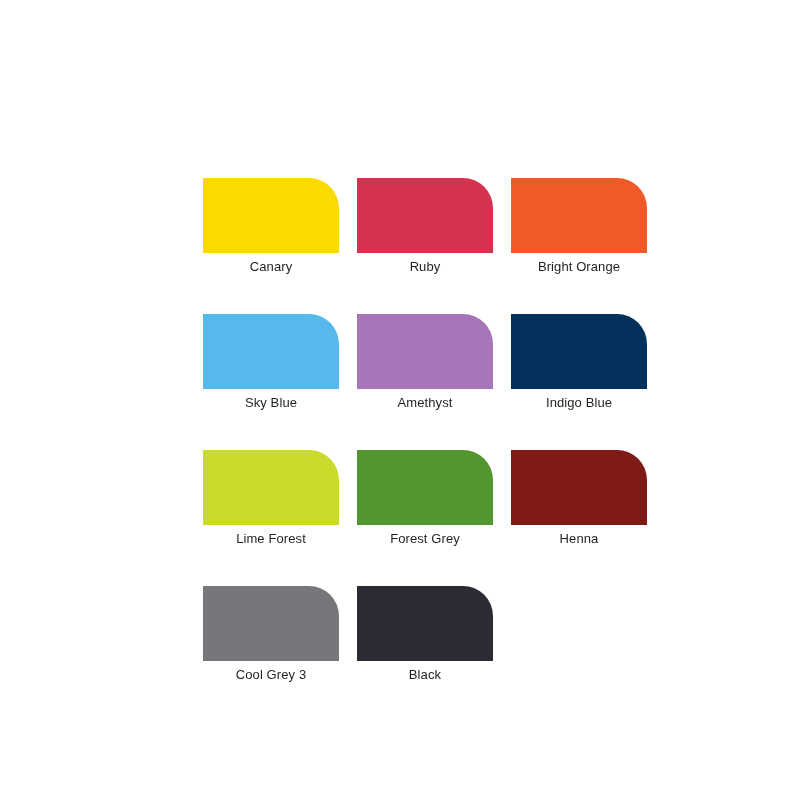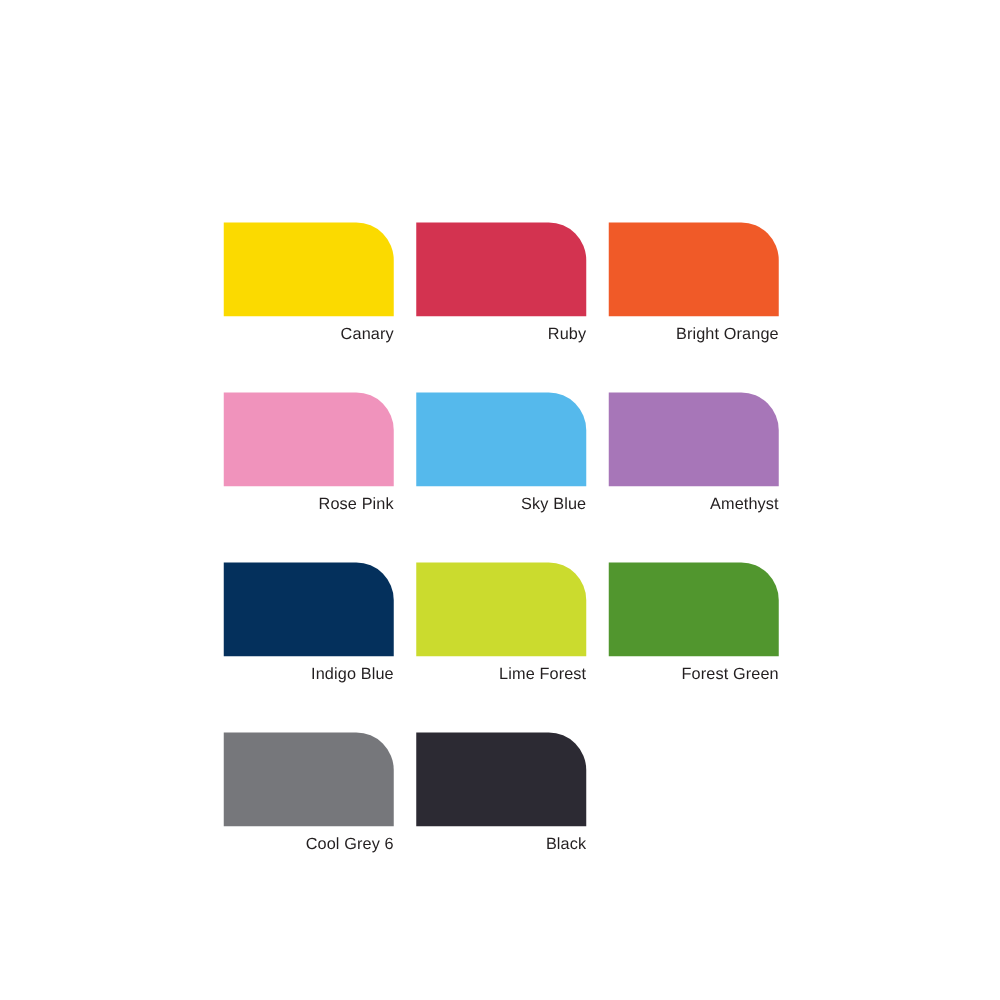--- a/index.html
+++ b/index.html
@@ -31,21 +31,22 @@
     display: grid;
     grid-template-columns: repeat(3, 136px);
     column-gap: 18px;
     row-gap: 40px;
   }
 
   .swatch-cell {
     width: 136px;
     display: flex;
     flex-direction: column;
-    align-items: flex-end;
+    align-items: center;
+    margin-left: 24px;
   }
 
   .swatch-chip {
     width: 136px;
     height: 75px;
     border-radius: 0 30px 0 0;
     background: #cccccc;
   }
 
   .swatch-label {
@@ -70,45 +71,45 @@
       </div>
       <div class="swatch-cell">
         <div class="swatch-chip" style="background: rgb(211, 51, 80);"></div>
         <div class="swatch-label">Ruby</div>
       </div>
       <div class="swatch-cell">
         <div class="swatch-chip" style="background: rgb(240, 90, 40);"></div>
         <div class="swatch-label">Bright Orange</div>
       </div>
       <div class="swatch-cell">
-        <div class="swatch-chip" style="background: rgb(240, 147, 188);"></div>
-        <div class="swatch-label">Rose Pink</div>
-      </div>
-      <div class="swatch-cell">
         <div class="swatch-chip" style="background: rgb(85, 185, 236);"></div>
         <div class="swatch-label">Sky Blue</div>
       </div>
       <div class="swatch-cell">
         <div class="swatch-chip" style="background: rgb(167, 118, 184);"></div>
         <div class="swatch-label">Amethyst</div>
       </div>
       <div class="swatch-cell">
         <div class="swatch-chip" style="background: rgb(4, 48, 92);"></div>
         <div class="swatch-label">Indigo Blue</div>
       </div>
       <div class="swatch-cell">
         <div class="swatch-chip" style="background: rgb(203, 219, 46);"></div>
         <div class="swatch-label">Lime Forest</div>
       </div>
       <div class="swatch-cell">
         <div class="swatch-chip" style="background: rgb(81, 150, 46);"></div>
-        <div class="swatch-label">Forest Green</div>
+        <div class="swatch-label">Forest Grey</div>
+      </div>
+      <div class="swatch-cell">
+        <div class="swatch-chip" style="background: rgb(126, 27, 22);"></div>
+        <div class="swatch-label">Henna</div>
       </div>
       <div class="swatch-cell">
         <div class="swatch-chip" style="background: rgb(118, 119, 123);"></div>
-        <div class="swatch-label">Cool Grey 6</div>
+        <div class="swatch-label">Cool Grey 3</div>
       </div>
       <div class="swatch-cell">
         <div class="swatch-chip" style="background: rgb(44, 42, 51);"></div>
         <div class="swatch-label">Black</div>
       </div>
     </div>
 </div>
 
 </body></html>

